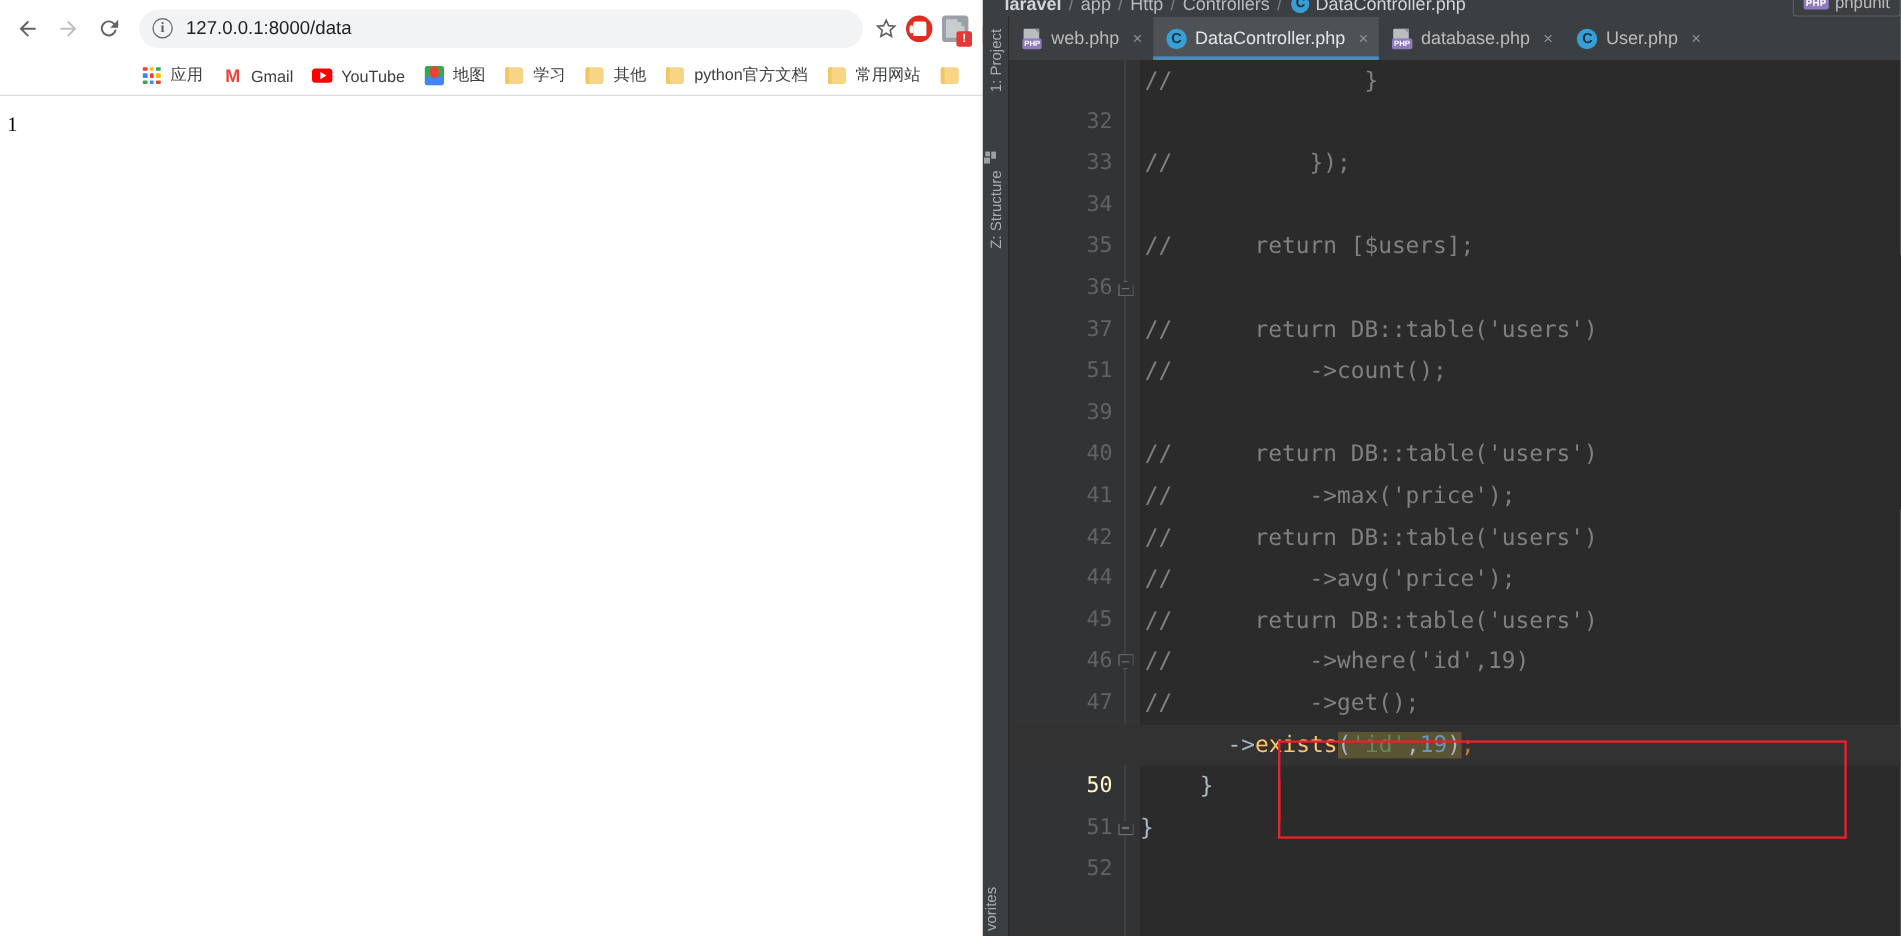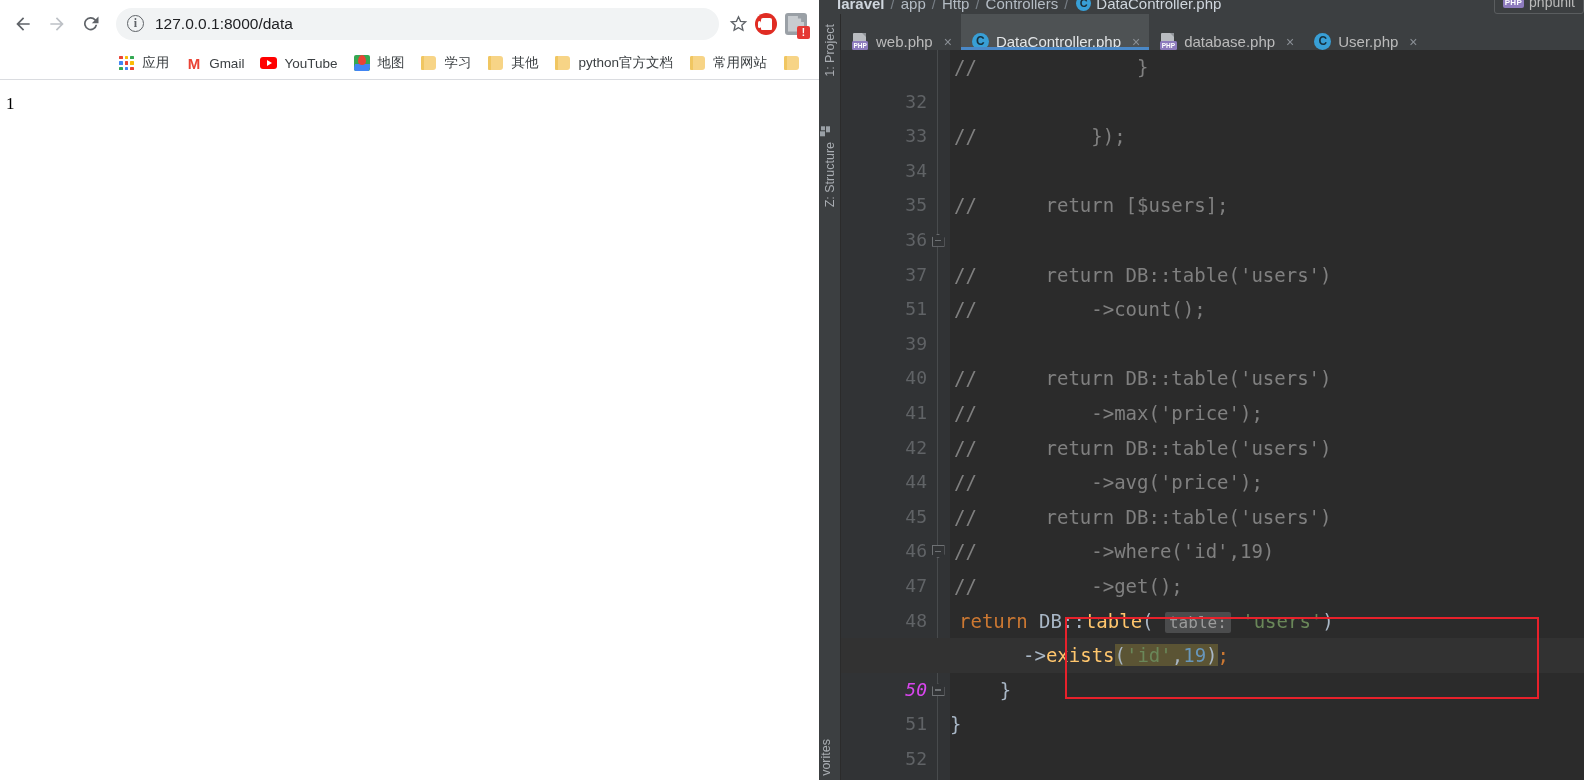--- a/index.html
+++ b/index.html
@@ -162,21 +162,21 @@
   .sq-struct i:nth-child(2){left:5px;top:0;width:5px;height:5px;}
   .sq-struct i:nth-child(3){left:5px;top:6px;width:4px;height:4px;}
 
   
   .tabbar {
     position:absolute; left:22px; top:14px; width:743px; height:36px;
     background:#3c3f41; display:flex; align-items:stretch;
     overflow:hidden;
   }
   .tab {
-    display:flex; align-items:flex-end; gap:7px; padding:0 9px 0 11px;
+    display:flex; align-items:center; gap:7px; padding:0 9px 0 11px;
     color:#bbbbbb; font-size:15px; white-space:nowrap;
     font-family:"Liberation Sans", sans-serif; position:relative;
   }
   .tab.active { background:#4e5254; color:#e3e6e8; }
   .tab.active:after {
     content:""; position:absolute; left:0; right:0; bottom:0;
     height:3px; background:#4a88c7;
   }
   .tab-x { color:#8b9096; font-size:14px; margin-left:4px; }
   .ico-php {
@@ -208,21 +208,21 @@
   }
   .fold-line {
     position:absolute; left:96px; top:0; width:1px; height:730px; background:#484b4d;
   }
   .code-rows { position:absolute; left:0; top:0; width:743px; }
   .row {
     position:relative; height:34.6px; line-height:34.6px; white-space:pre;
     font-family:"DejaVu Sans Mono", monospace; font-size:19px;
   }
   .row.caret { background:#323232; }
-  .row.caret .ln { color:#d946ef;font-style:italic; }
+  .row.caret .ln { color:#fef9c3; }
   .ln {
     position:absolute; left:18px; width:68px; text-align:right;
     color:#606366; font-size:18px;
   }
   .fold {
     position:absolute; left:90px; width:14px; height:34.6px;
     display:flex; align-items:center; justify-content:center;
   }
   .fold-ic {
     width:13px; height:13px; border:1.3px solid #6e7174; position:relative;
@@ -533,24 +533,20 @@
           <span class="ln">47</span>
           <span class="code"><span class="cm">//          -&gt;where('id',19)</span></span>
         </div>
 
         <div class="row">
           <span class="ln">48</span>
           <span class="fold"><span class="fold-ic up"></span></span>
           <span class="code"><span class="cm">//          -&gt;get();</span></span>
         </div>
 
-        <div class="row">
-          <span class="ln">49</span>
-          <span class="code" style="left:118px;"><span class="kw">return</span> <span class="cls">DB</span><span class="pn">::</span><span class="mth">table</span><span class="pn">(</span> <span class="param-hint">table:</span> <span class="str">'users'</span><span class="pn">)</span></span>
-        </div>
 
         <div class="row caret">
           <span class="ln">50</span>
           <span class="code" style="left:182px;"><span class="pn">-&gt;</span><span class="mth">exists</span><span class="arg-hl"><span class="pn">(</span><span class="str">'id'</span><span class="pn">,</span><span class="num">19</span><span class="pn">)</span></span><span class="kw">;</span></span>
         </div>
 
         <div class="row">
           <span class="ln">51</span>
           
           <span class="code"><span class="pn">    }</span></span>

